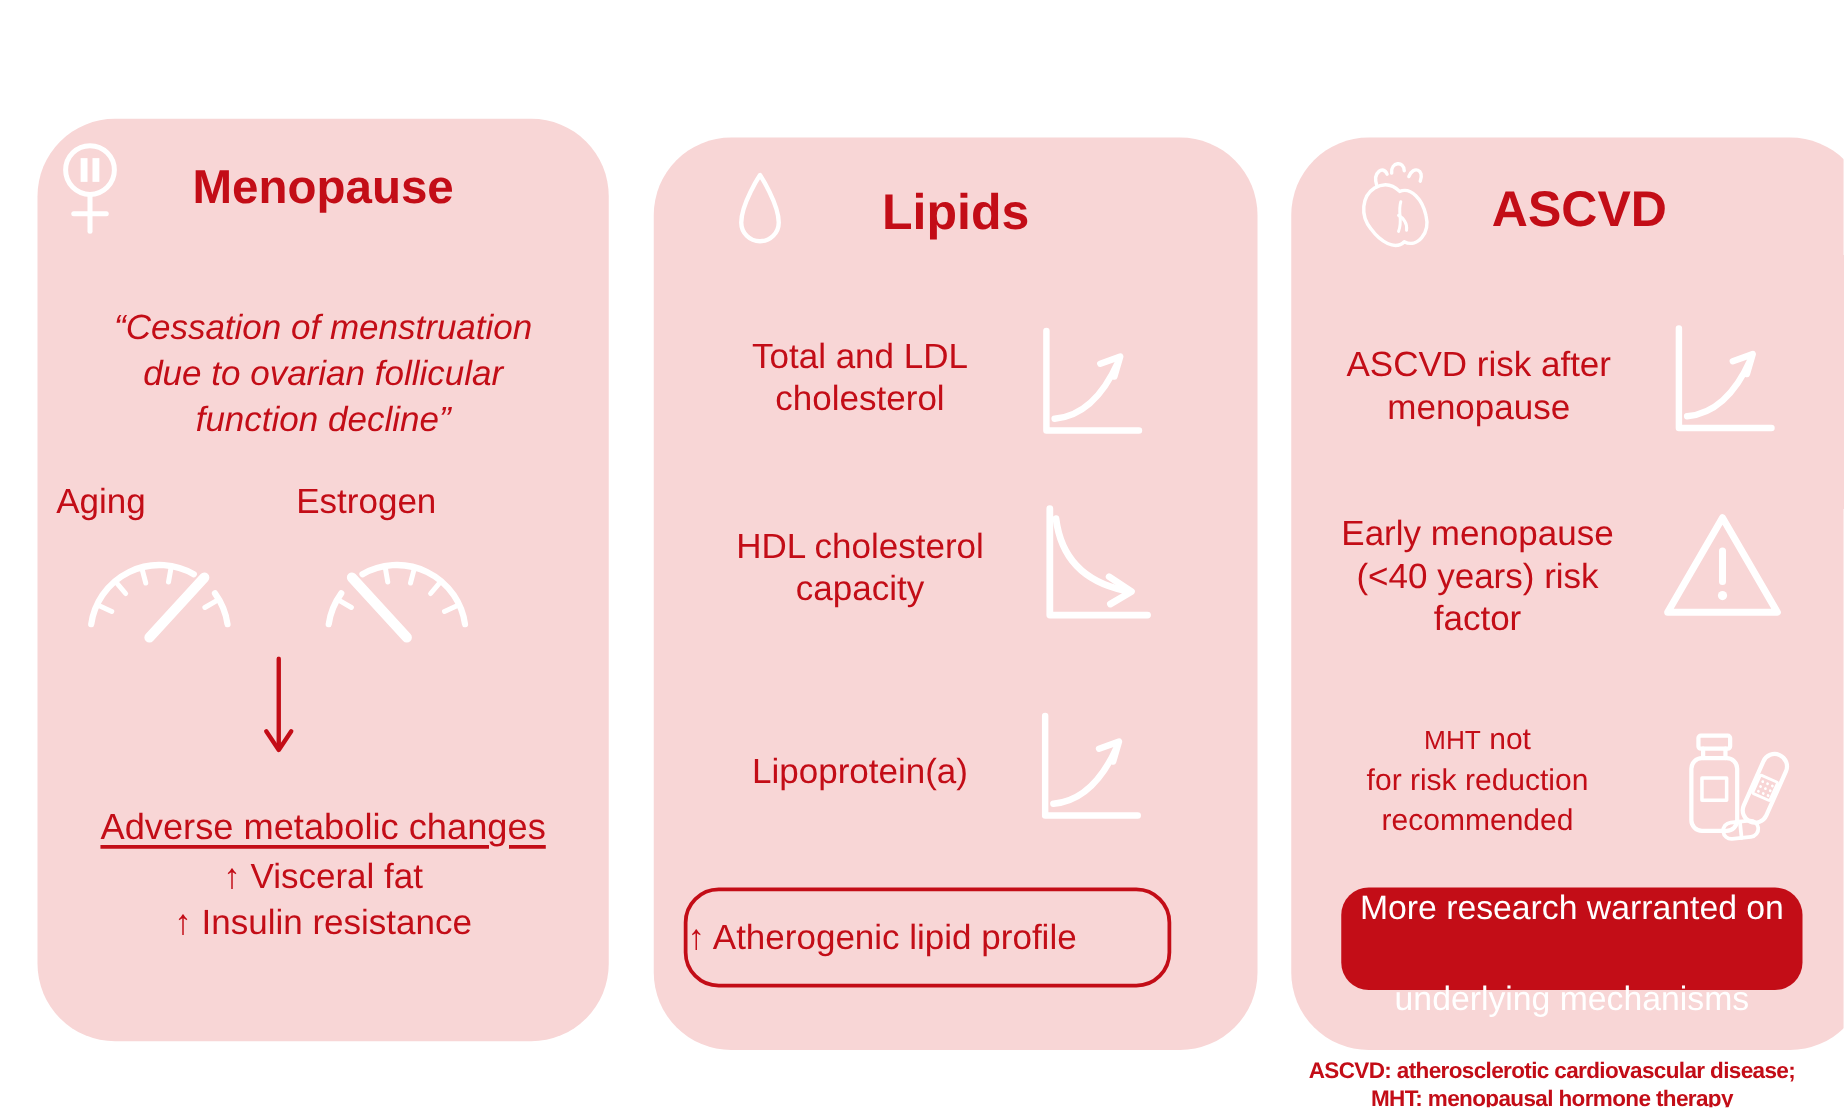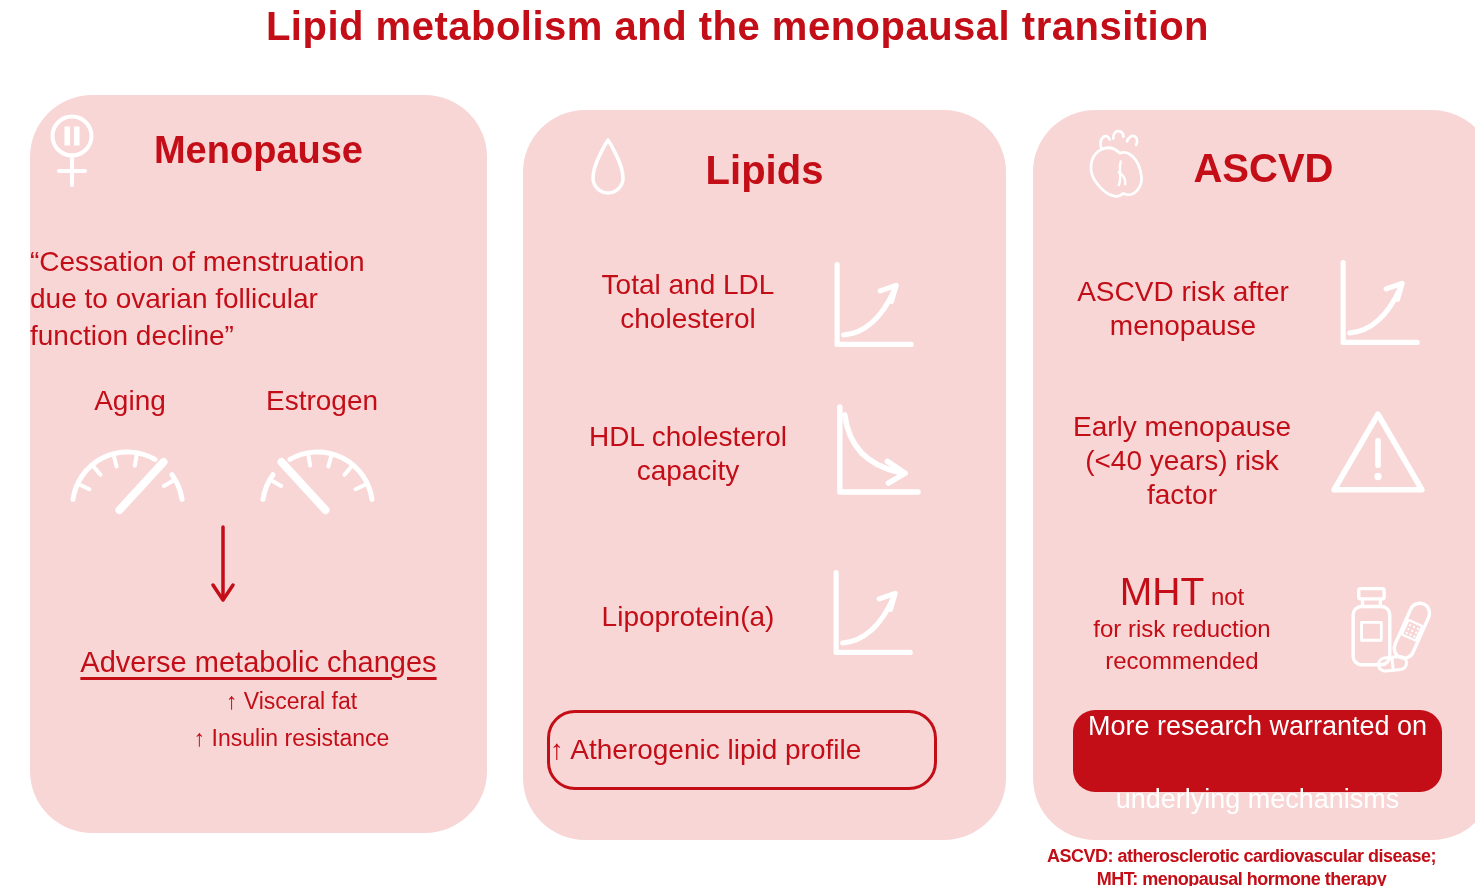--- a/index.html
+++ b/index.html
@@ -26,36 +26,36 @@
   }
   #panel-menopause .panel-heading{top:34px;font-size:38px;}
   #panel-lipids .panel-heading{top:38px;font-size:40px;}
   #panel-ascvd .panel-heading{top:36px;font-size:40px;}
   .corner-icon{position:absolute;}
   .icon-svg{display:block;width:100%;height:100%;}
   .icon-svg *{stroke:#fff;fill:none;stroke-linecap:round;stroke-linejoin:round;}
   .icon-svg .fillw{fill:#fff;stroke:none;}
   .red-svg *{stroke:var(--red);fill:none;stroke-linecap:round;stroke-linejoin:round;}
   .quote{
-    position:absolute;top:148px;left:0;width:100%;text-align:left;
-    font-size:28px;line-height:37px;color:var(--red);
+    position:absolute;top:148px;left:0;width:100%;text-align:center;
+    font-size:28px;font-style:italic;line-height:37px;color:var(--red);
   }
   .quote span{display:block;}
-  .gauge-label{position:absolute;top:290px;font-size:28px;text-align:center;width:170px;}
+  .gauge-label{position:absolute;top:290px;font-size:28px;width:170px;}
   .gauge{position:absolute;top:336px;width:135px;height:84px;}
   .down-arrow{position:absolute;left:180px;top:430px;width:26px;height:88px;}
   .adverse-heading{
     position:absolute;top:551px;left:0;width:100%;text-align:center;font-size:29px;
     text-decoration:underline;text-decoration-thickness:2.5px;text-underline-offset:5px;
   }
-  .adverse-list{position:absolute;top:588px;left:0;width:100%;text-align:center;font-size:23px;line-height:36.5px;margin-left:33px;}
+  .adverse-list{position:absolute;top:588px;left:0;width:100%;text-align:center;font-size:28px;line-height:36.5px;}
   .row-text{position:absolute;text-align:center;font-size:28px;line-height:34px;color:var(--red);}
   .row-text span{display:block;}
   .row-icon{position:absolute;}
-  .mht-big{font-size:39px;display:inline !important;}
+  .mht-big{font-size:21px;display:inline !important;}
   .mht-small{display:inline !important;}
   .outline-box{
     position:absolute;left:24px;top:600px;width:390px;height:80px;
     border:3px solid var(--red);border-radius:28px;box-sizing:border-box;
     display:flex;align-items:center;justify-content:flex-start;
     font-size:28px;color:var(--red);
   }
   .solid-box{
     position:absolute;left:40px;top:600px;width:369px;height:82px;
     background:var(--red);border-radius:22px;box-sizing:border-box;
@@ -66,21 +66,20 @@
     position:absolute;left:1033px;top:845px;width:417px;text-align:center;
     font-size:18px;font-weight:700;letter-spacing:-0.5px;line-height:23px;color:var(--red);
   }
   .footnote span{display:block;}
 </style>
 </head>
 <body>
 
 <div class="canvas">
 
-  <div class="main-title">Lipid metabolism and the menopausal transition</div>
 
   <div class="panel" id="panel-menopause">
     <div class="corner-icon" style="left:16px;top:16px;width:52px;height:80px;">
       <svg class="icon-svg" viewBox="0 0 52 80">
         <circle cx="26" cy="25" r="19.5" stroke-width="4"></circle>
         <rect class="fillw" x="18.5" y="15.5" width="5.5" height="19"></rect>
         <rect class="fillw" x="28" y="15.5" width="5.5" height="19"></rect>
         <line x1="26" y1="44.5" x2="26" y2="74" stroke-width="4"></line>
         <line x1="13" y1="60" x2="39" y2="60" stroke-width="4"></line>
       </svg>

